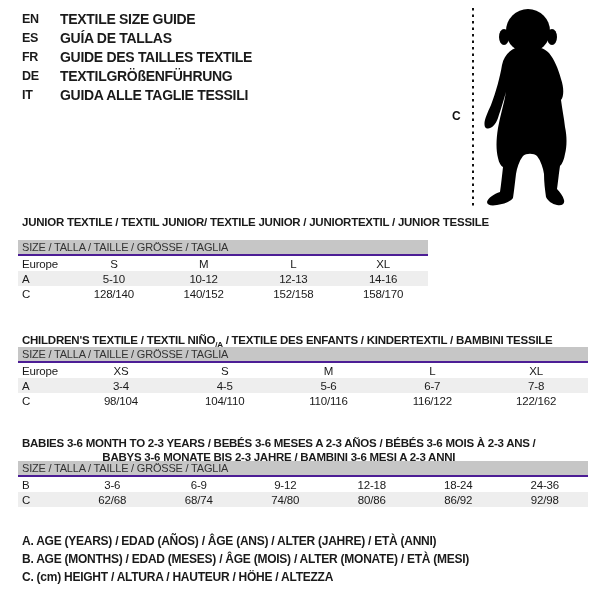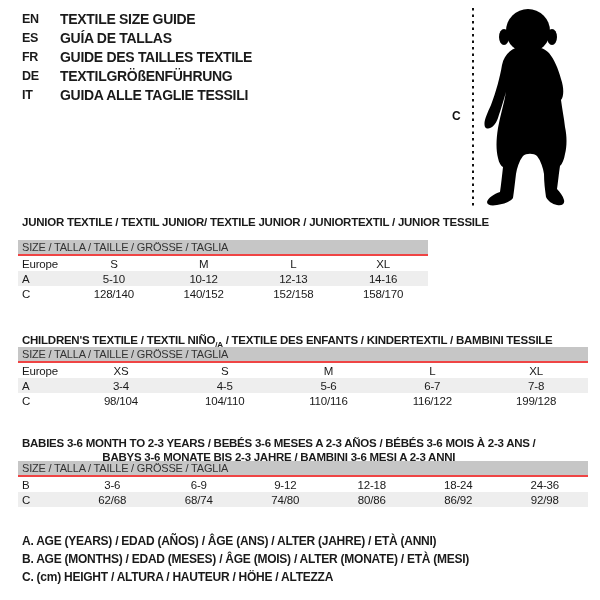--- a/index.html
+++ b/index.html
@@ -18,21 +18,21 @@
   
   .sec-title{position:absolute;left:22px;font-weight:bold;font-size:11.5px;letter-spacing:-0.25px;white-space:nowrap;}
   .sec-title sub{font-size:8px;}
   .sec-title .tline{display:block;line-height:14px;}
 
   
   .size-table{position:absolute;left:18px;}
   .t-junior{top:240px;width:410px;}
   .t-children{top:347px;width:570px;}
   .t-babies{top:461px;width:570px;}
-  .band{height:14px;background:#c6c6c6;border-bottom:2px solid #ef4444;
+  .band{height:14px;background:#c6c6c6;border-bottom:2px solid #4c1d95;
         font-size:11px;color:#333;padding-left:4px;line-height:14px;letter-spacing:-0.2px;}
   .trow{display:flex;height:15px;align-items:center;font-size:11.5px;letter-spacing:-0.2px;}
   .trow.shaded{background:#eeeeee;}
   .tlabel{width:51px;padding-left:4px;box-sizing:border-box;}
   .tcell{flex:1;text-align:center;}
 
   
   .footnotes{position:absolute;left:22px;top:532px;}
   .footnote{height:18px;line-height:18px;font-weight:bold;font-size:12px;letter-spacing:-0.25px;white-space:nowrap;}
 </style>
@@ -154,21 +154,21 @@
       <div class="tcell">5-6</div>
       <div class="tcell">6-7</div>
       <div class="tcell">7-8</div>
     </div>
     <div class="trow">
       <div class="tlabel">C</div>
       <div class="tcell">98/104</div>
       <div class="tcell">104/110</div>
       <div class="tcell">110/116</div>
       <div class="tcell">116/122</div>
-      <div class="tcell">199/128</div>
+      <div class="tcell">122/162</div>
     </div>
   </div>
 
   <div class="sec-title" style="top:436px;text-align:center;">
     <span class="tline">BABIES 3-6 MONTH TO 2-3 YEARS / BEBÉS 3-6 MESES A 2-3 AÑOS / BÉBÉS 3-6 MOIS À 2-3 ANS /</span>
     <span class="tline">BABYS 3-6 MONATE BIS 2-3 JAHRE / BAMBINI 3-6 MESI A 2-3 ANNI</span>
   </div>
   <div class="size-table t-babies">
     <div class="band">SIZE / TALLA / TAILLE / GRÖSSE / TAGLIA</div>
     <div class="trow">

